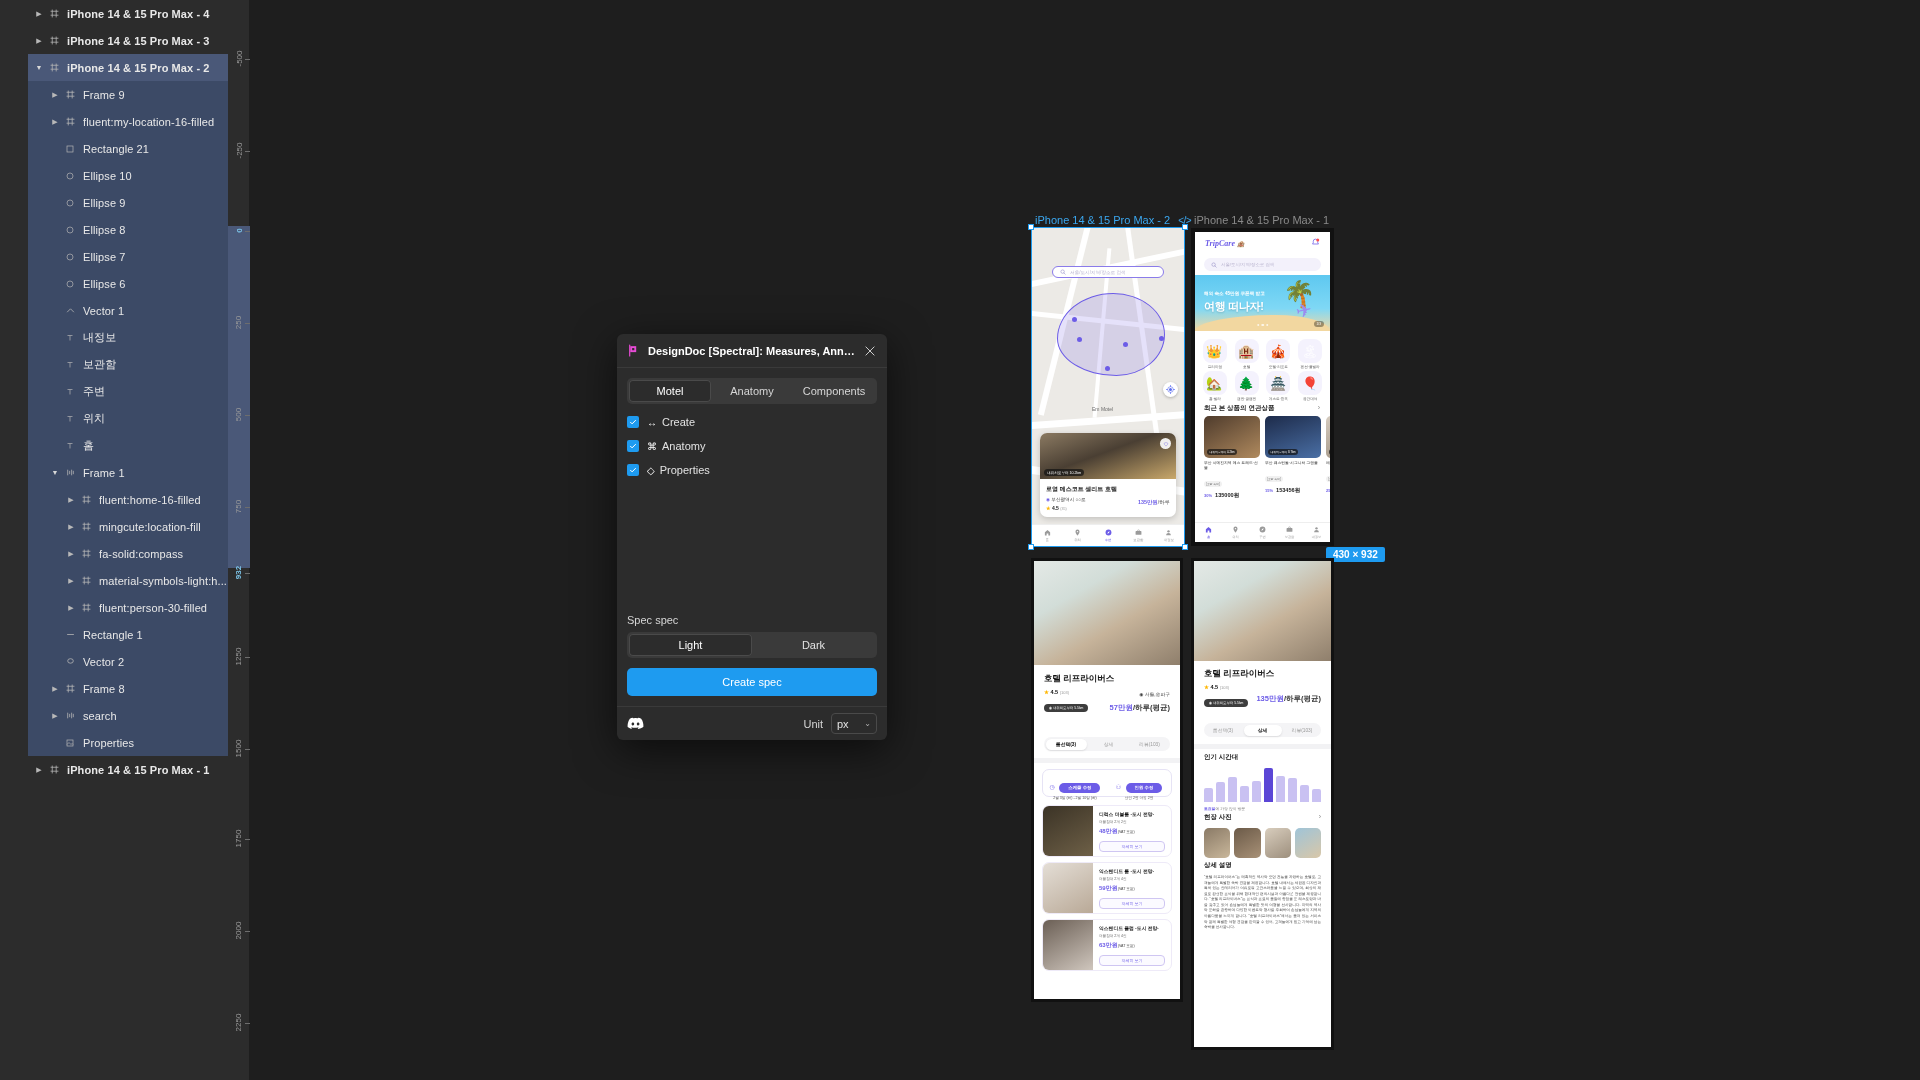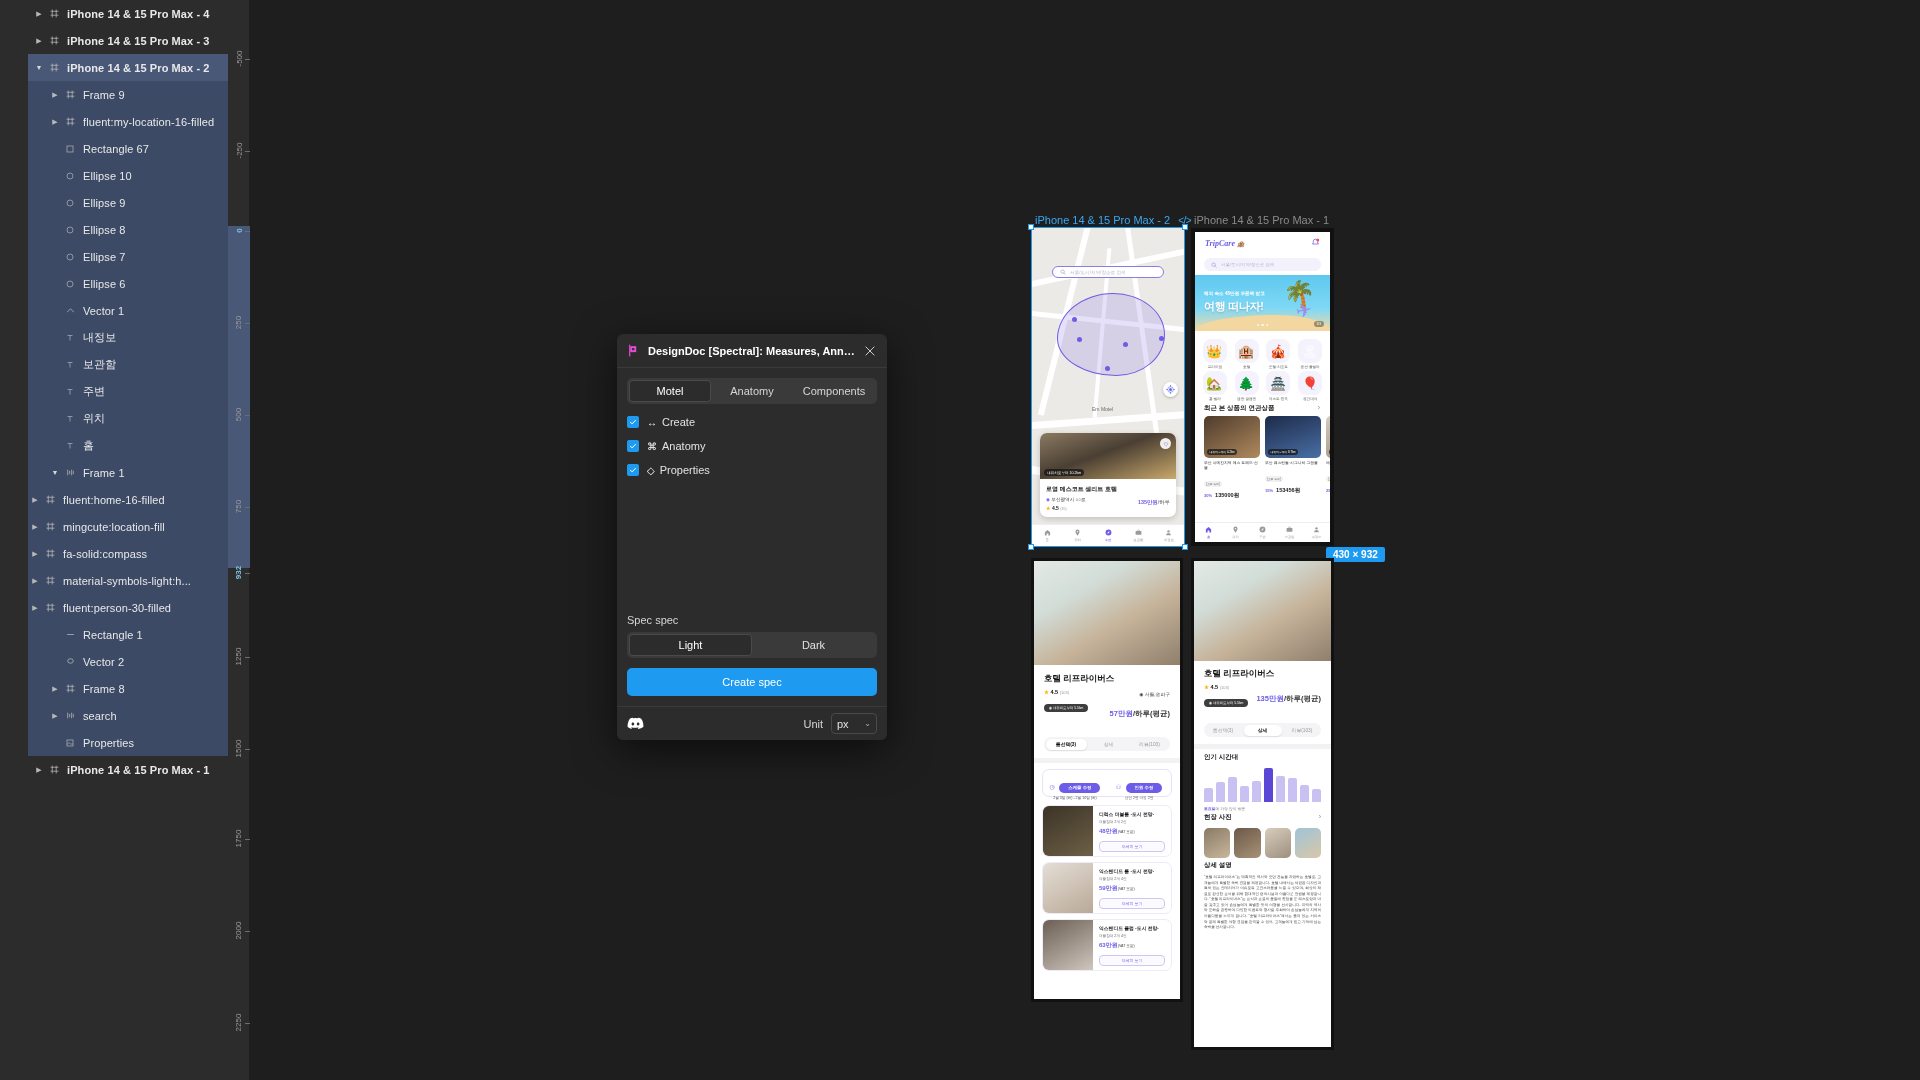--- a/index.html
+++ b/index.html
@@ -29,21 +29,21 @@
   }
   .layer-row .caret.open { color:#d8d8d8; }
   .layer-row .licon {
     width:16px; flex:0 0 16px; display:flex; align-items:center; justify-content:center;
     color:#b5b5b5; margin-right:5px;
   }
   .layer-row .lname { font-size:11px; letter-spacing:.1px; overflow:hidden; text-overflow:ellipsis; }
   .layer-row.bold .lname { font-weight:700; }
   .ind0 { padding-left:4px; }
   .ind1 { padding-left:20px; }
-  .ind2 { }
+  .ind2 { padding-left:36px; }
 
   svg.ic { display:block; }
 
   
   .ruler-v {
     position:absolute; left:228px; top:0; width:22px; height:1080px;
     background:#2c2c2c; border-right:1px solid #1e1e1e;
   }
   .ruler-v .seg-hl { position:absolute; left:0; width:22px; background:#4a5878; }
   .tick { position:absolute; left:0; width:22px; font-size:8px; color:#9a9a9a;
@@ -320,21 +320,21 @@
           </span>
           <span class="lname">fluent:my-location-16-filled</span>
         </div>
         <div class="layer-row ind1 sel-child">
           <span class="caret"></span>
           <span class="licon">
             <svg class="ic" width="8" height="8" viewBox="0 0 16 16">
               <rect x="2" y="2" width="12" height="12" stroke="#b5b5b5" fill="none" stroke-width="1.4"></rect>
             </svg>
           </span>
-          <span class="lname">Rectangle 67</span>
+          <span class="lname">Rectangle 21</span>
         </div>
         <div class="layer-row ind1 sel-child">
           <span class="caret"></span>
           <span class="licon">
             <svg class="ic" width="8" height="8" viewBox="0 0 16 16">
               <circle cx="8" cy="8" r="6" stroke="#b5b5b5" fill="none" stroke-width="1.4"></circle>
             </svg>
           </span>
           <span class="lname">Ellipse 10</span>
         </div>
@@ -828,21 +828,21 @@
             <span>4.5</span>
             <small>(103)</small>
           </div>
           <div class="det-loc" style="top:26px;">
             <span style="color:#444;">◉</span>
             <span>서울,송파구</span>
           </div>
           <div class="det-badge">
             <span>◉</span> <span>내위치로부터 5.5km</span>
           </div>
-          <div class="det-price" style="top:44px;">
+          <div class="det-price" style="top:38px;">
             <span>57만원</span><i>/하루(평균)</i>
           </div>
         </div>
         <div class="seg" style="top:176px;" id="seg-rooms">
             <div class="si on">룸선택(3)</div>
             <div class="si">상세</div>
             <div class="si">리뷰(103)</div>
           </div>
         <div class="divider" style="top:197px;"></div>
 

